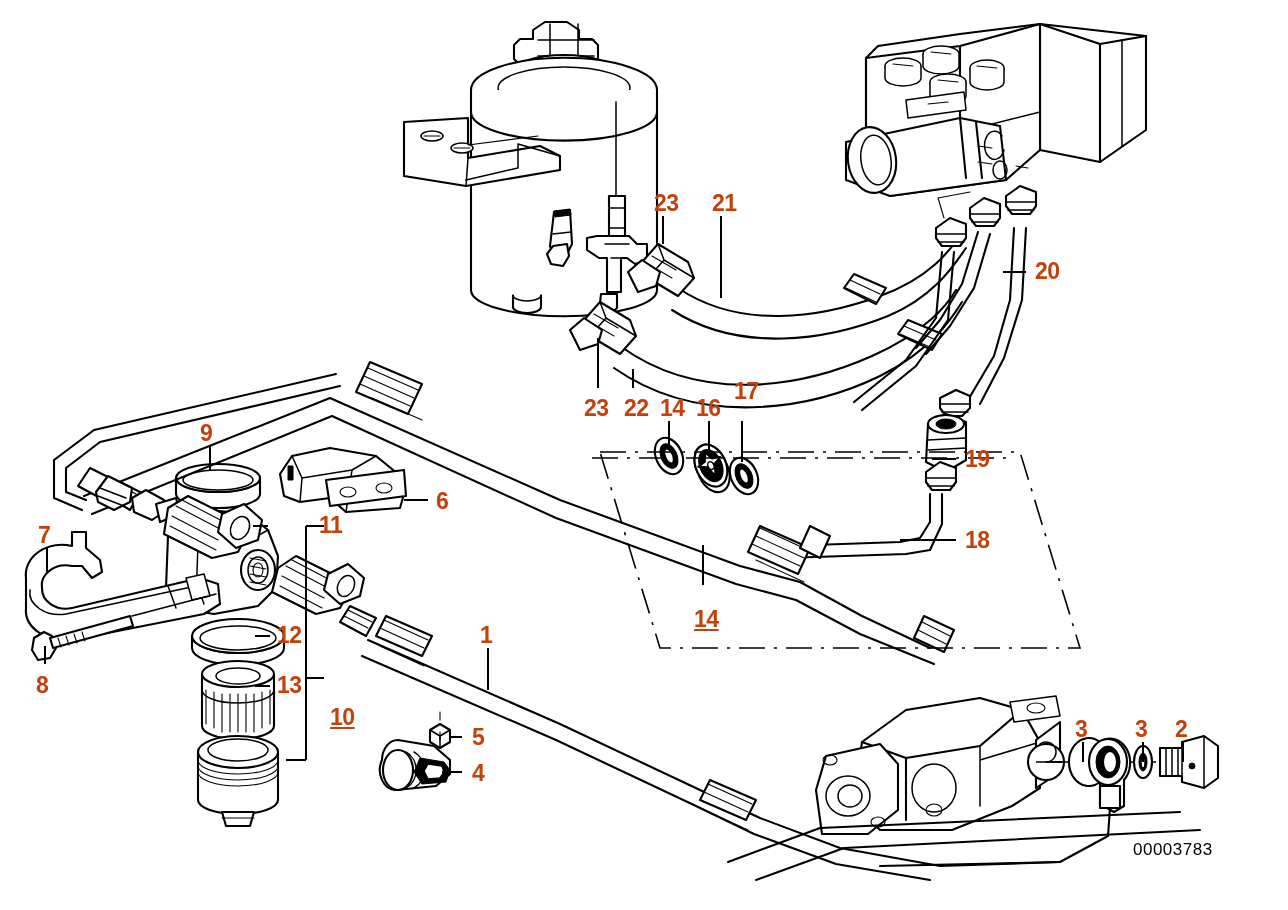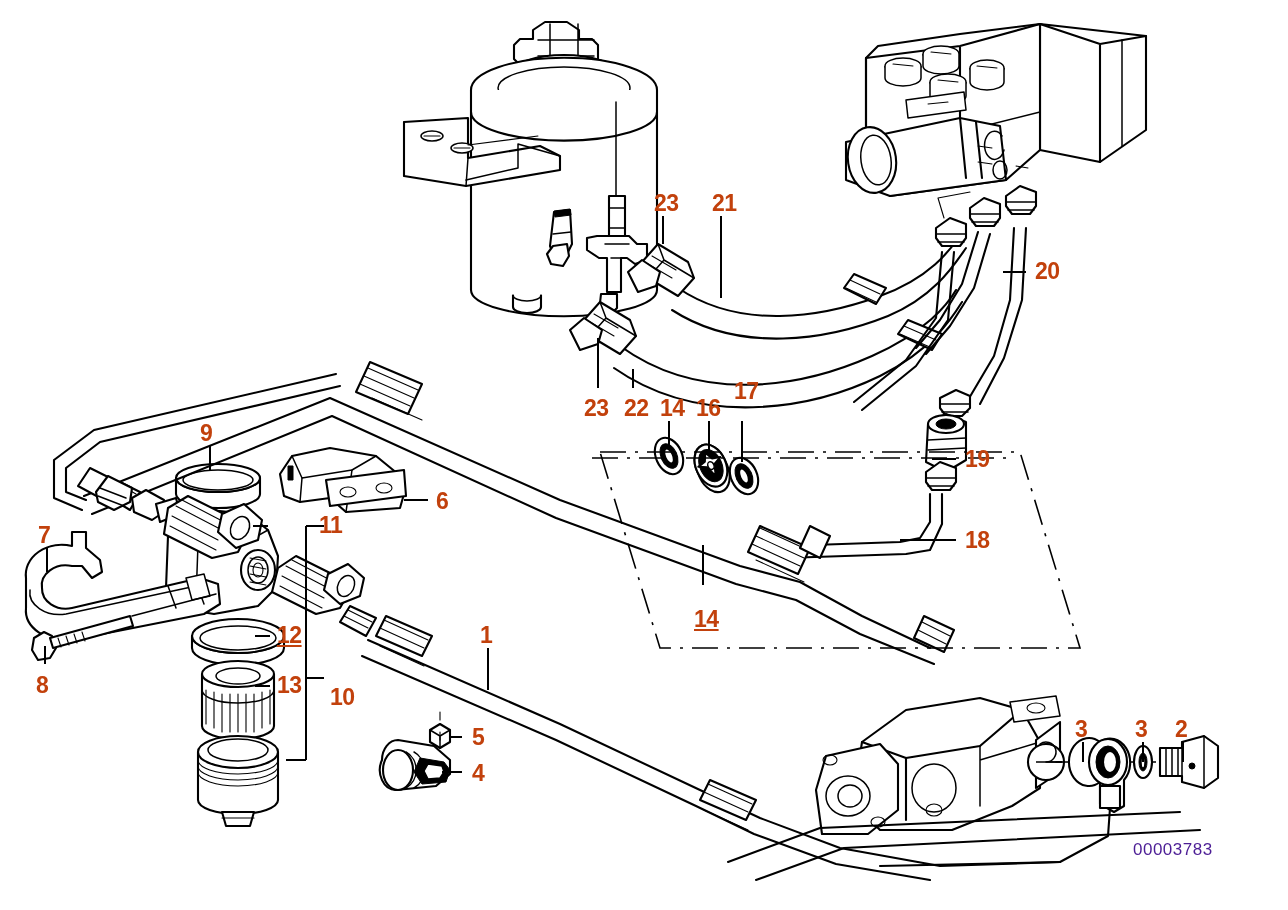--- a/index.html
+++ b/index.html
@@ -33,21 +33,21 @@
     color: #c2410c;
     letter-spacing: -0.5px;
     white-space: nowrap;
     user-select: none;
   }
   .diagram-id {
     position: absolute;
     font-family: "Liberation Sans", sans-serif;
     font-size: 17px;
     letter-spacing: 0.5px;
-    color: #4c1d95;
+    color: #000000;
     white-space: nowrap;
   }
   svg .ln {
     fill: none;
     stroke: #000000;
     stroke-width: 2.1;
     stroke-linecap: round;
     stroke-linejoin: round;
   }
   svg .ln-thin {
@@ -504,23 +504,23 @@
   <div class="callout-label" style="left:480px; top:622px;">1</div>
   <div class="callout-label" style="left:1175px; top:716px;">2</div>
   <div class="callout-label" style="left:1075px; top:716px;">3</div>
   <div class="callout-label" style="left:1135px; top:716px;">3</div>
   <div class="callout-label" style="left:472px; top:760px;">4</div>
   <div class="callout-label" style="left:472px; top:724px;">5</div>
   <div class="callout-label" style="left:436px; top:488px;">6</div>
   <div class="callout-label" style="left:38px; top:522px;">7</div>
   <div class="callout-label" style="left:36px; top:672px;">8</div>
   <div class="callout-label" style="left:200px; top:420px;">9</div>
-  <div class="callout-label" style="left:330px; top:684px;">10</div>
+  <div class="callout-label" style="left:330px; top:704px;text-decoration:underline;">10</div>
   <div class="callout-label" style="left:275px; top:512px;margin-left:44px;">11</div>
-  <div class="callout-label" style="left:277px; top:622px;text-decoration:underline;">12</div>
+  <div class="callout-label" style="left:277px; top:622px;">12</div>
   <div class="callout-label" style="left:277px; top:672px;">13</div>
   <div class="callout-label" style="left:694px; top:606px;text-decoration:underline;">14</div>
   <div class="callout-label" style="left:660px; top:395px;">14</div>
   <div class="callout-label" style="left:696px; top:395px;">16</div>
   <div class="callout-label" style="left:734px; top:378px;">17</div>
   <div class="callout-label" style="left:965px; top:527px;">18</div>
   <div class="callout-label" style="left:965px; top:446px;">19</div>
   <div class="callout-label" style="left:1035px; top:258px;text-align:center;">20</div>
   <div class="callout-label" style="left:712px; top:190px;">21</div>
   <div class="callout-label" style="left:624px; top:395px;">22</div>

